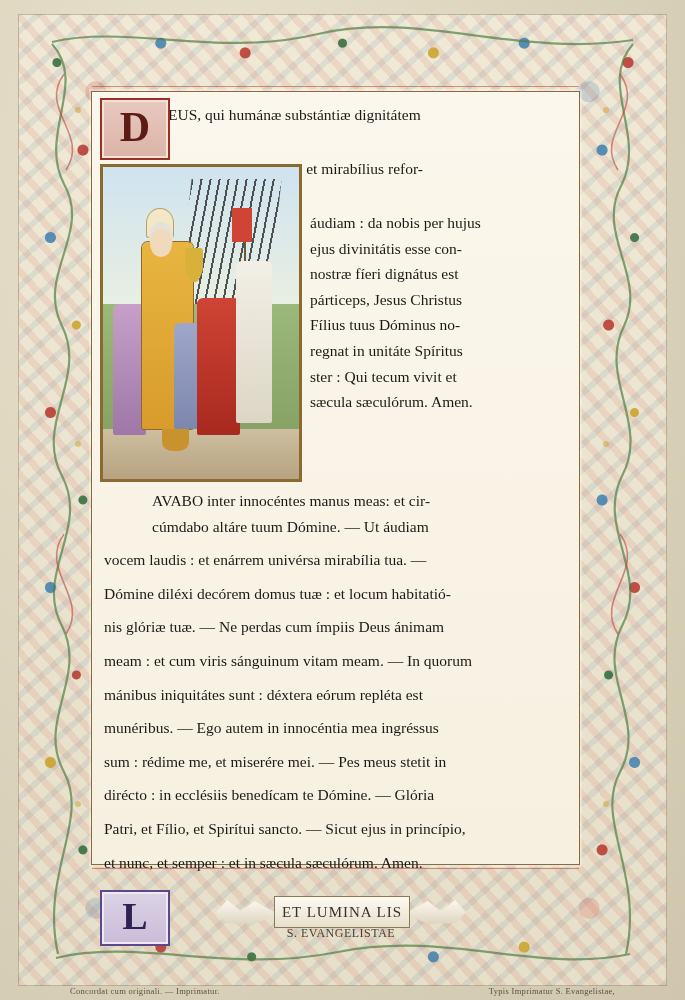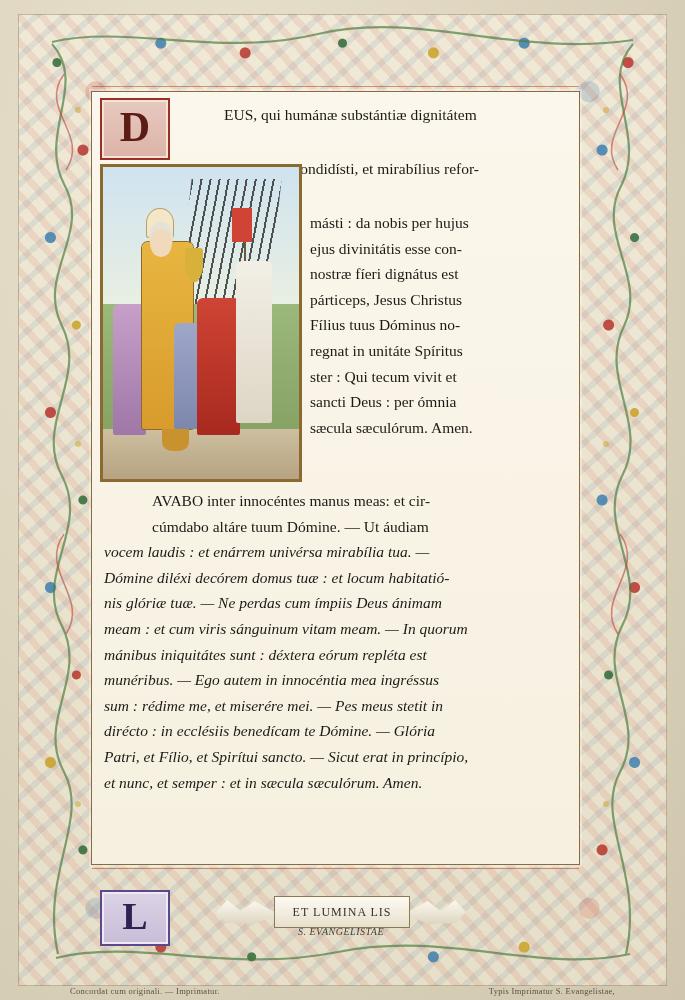--- a/index.html
+++ b/index.html
@@ -128,46 +128,46 @@
   .chalice{position:absolute;left:42%;top:26%;width:9%;height:10%;
     background:#d8b13a;border-radius:3px 3px 40% 40%;box-shadow:0 6px 0 -3px #d8b13a;}
   .basket{position:absolute;left:30%;top:84%;width:14%;height:7%;
     background:#c8922f;border-radius:0 0 40% 40%;}
 
   .para{
     font-size:15.5px;line-height:25.6px;color:#1d1a16;
     text-align:justify;text-justify:inter-word;
     margin:0;
   }
-  .para1{margin-left:120px;min-height:54px;}
+  .para1{margin-left:64px;min-height:54px;}
   .para1-wrap{margin-left:206px;}
   .para2-first{margin-left:48px;}
-  .para2{margin-top:0;font-style:italic;}
+  .para2{margin-top:8px;}
   .block2{position:absolute;left:0;top:396px;width:100%;padding:0 12px;box-sizing:border-box;}
 
   
   .emblem{
     position:absolute;left:216px;top:878px;width:250px;height:72px;
   }
   .scroll-band{
     position:absolute;left:58px;top:18px;width:134px;height:30px;
     background:linear-gradient(#fdfaf2,#e7e0cd);
     border:1px solid #8a7a58;
     display:flex;align-items:center;justify-content:center;
-    font-size:12px;letter-spacing:1px;color:#3a3228;
+    font-size:15px;letter-spacing:1px;color:#3a3228;
   }
   .wing{position:absolute;top:22px;width:62px;height:24px;
     background:linear-gradient(#fbf8ef,#ded6c2);
     clip-path:polygon(0 50%,18% 0,40% 46%,62% 4%,100% 58%,60% 100%,16% 96%);
     box-shadow:0 0 0 1px rgba(120,100,70,.35);}
   .wing.left{left:0;}
   .wing.right{right:0;transform:scaleX(-1);}
   .emblem-sub{
     position:absolute;left:58px;top:48px;width:134px;text-align:center;
-    font-size:10px;color:#4a4236;letter-spacing:.5px;font-style:italic;
+    font-size:12px;color:#4a4236;letter-spacing:.5px;
   }
 
   
   .footer{
     position:absolute;left:0;top:986px;width:685px;
     display:flex;justify-content:space-between;
     padding:0 70px;box-sizing:border-box;
     font-size:8.5px;color:#5b5142;letter-spacing:.3px;
   }
   .footer span{white-space:nowrap;}
@@ -226,44 +226,43 @@
         <div class="chalice"></div>
         <div class="fig green-robe"></div>
         <div class="fig red-knight"></div>
         <div class="fig white-fig"></div>
         <div class="basket"></div>
       </div>
 
       <div>
         <p class="para para1">EUS, qui humánæ substántiæ dignitátem</p>
         <p class="para para1">mirabíliter condidísti, et mirabílius refor-</p>
-        <p class="para para1-wrap">másti : da nobis per hujus</p>
+        <p class="para para1-wrap">áudiam : da nobis per hujus</p>
         <p class="para para1-wrap">ejus divinitátis esse con-</p>
         <p class="para para1-wrap">nostræ fíeri dignátus est</p>
         <p class="para para1-wrap">párticeps, Jesus Christus</p>
         <p class="para para1-wrap">Fílius tuus Dóminus no-</p>
         <p class="para para1-wrap">regnat in unitáte Spíritus</p>
         <p class="para para1-wrap">ster : Qui tecum vivit et</p>
-        <p class="para para1-wrap">sancti Deus : per ómnia</p>
         <p class="para para1-wrap">sæcula sæculórum. Amen.</p>
       </div>
 
       <div class="block2">
         <div class="dropcap2">L</div>
         <p class="para para2-first">AVABO inter innocéntes manus meas: et cir-</p>
         <p class="para para2-first">cúmdabo altáre tuum Dómine. — Ut áudiam</p>
         <p class="para para2">vocem laudis : et enárrem univérsa mirabília tua. —</p>
         <p class="para para2">Dómine diléxi decórem domus tuæ : et locum habitatió-</p>
         <p class="para para2">nis glóriæ tuæ. — Ne perdas cum ímpiis Deus ánimam</p>
         <p class="para para2">meam : et cum viris sánguinum vitam meam. — In quorum</p>
         <p class="para para2">mánibus iniquitátes sunt : déxtera eórum repléta est</p>
         <p class="para para2">munéribus. — Ego autem in innocéntia mea ingréssus</p>
         <p class="para para2">sum : rédime me, et miserére mei. — Pes meus stetit in</p>
         <p class="para para2">dirécto : in ecclésiis benedícam te Dómine. — Glória</p>
-        <p class="para para2">Patri, et Fílio, et Spirítui sancto. — Sicut erat in princípio,</p>
+        <p class="para para2">Patri, et Fílio, et Spirítui sancto. — Sicut ejus in princípio,</p>
         <p class="para para2">et nunc, et semper : et in sæcula sæculórum. Amen.</p>
       </div>
 
     </div>
   </div>
 
   <div class="emblem">
     <div class="wing left"></div>
     <div class="wing right"></div>
     <div class="scroll-band">ET LUMINA LIS</div>

